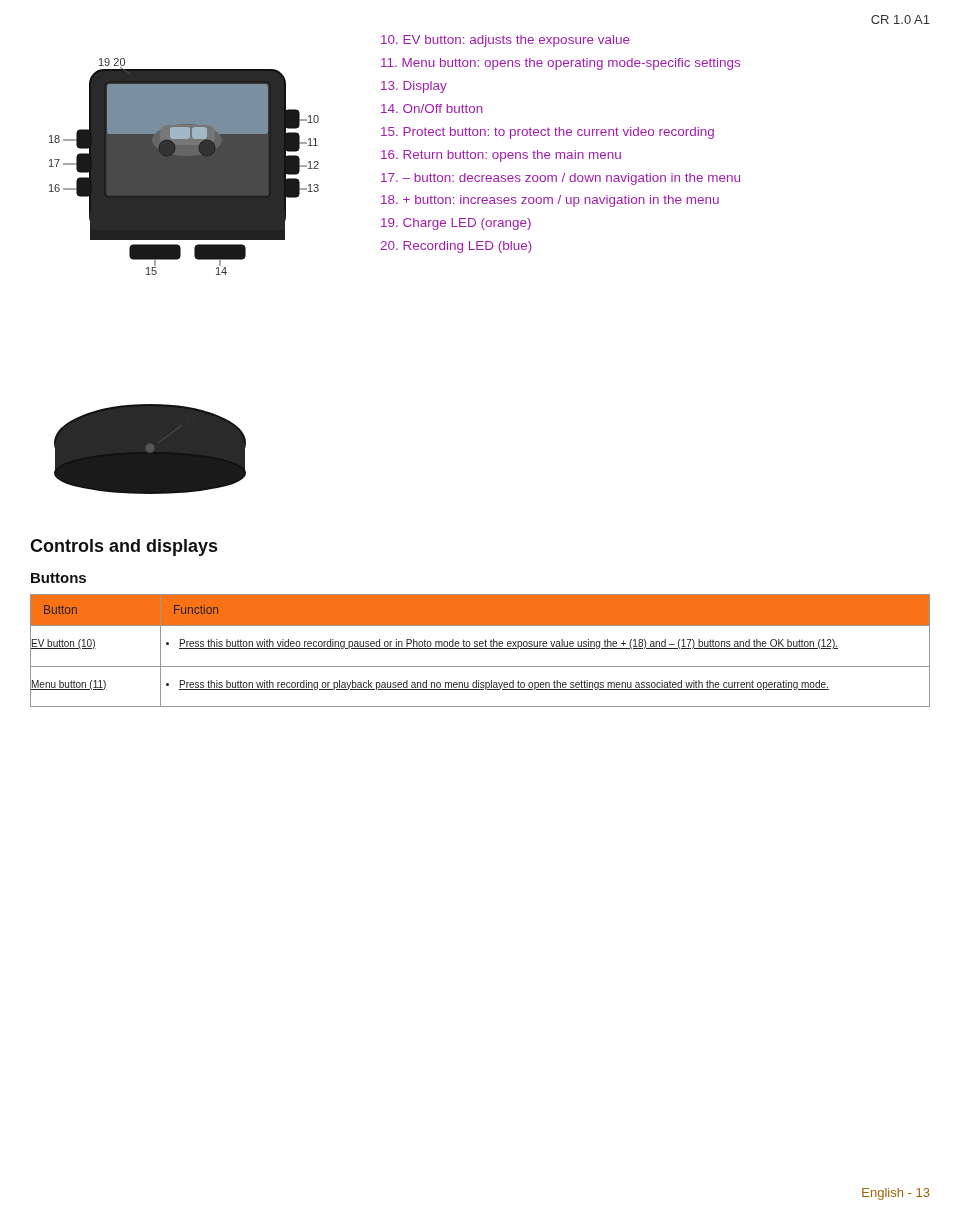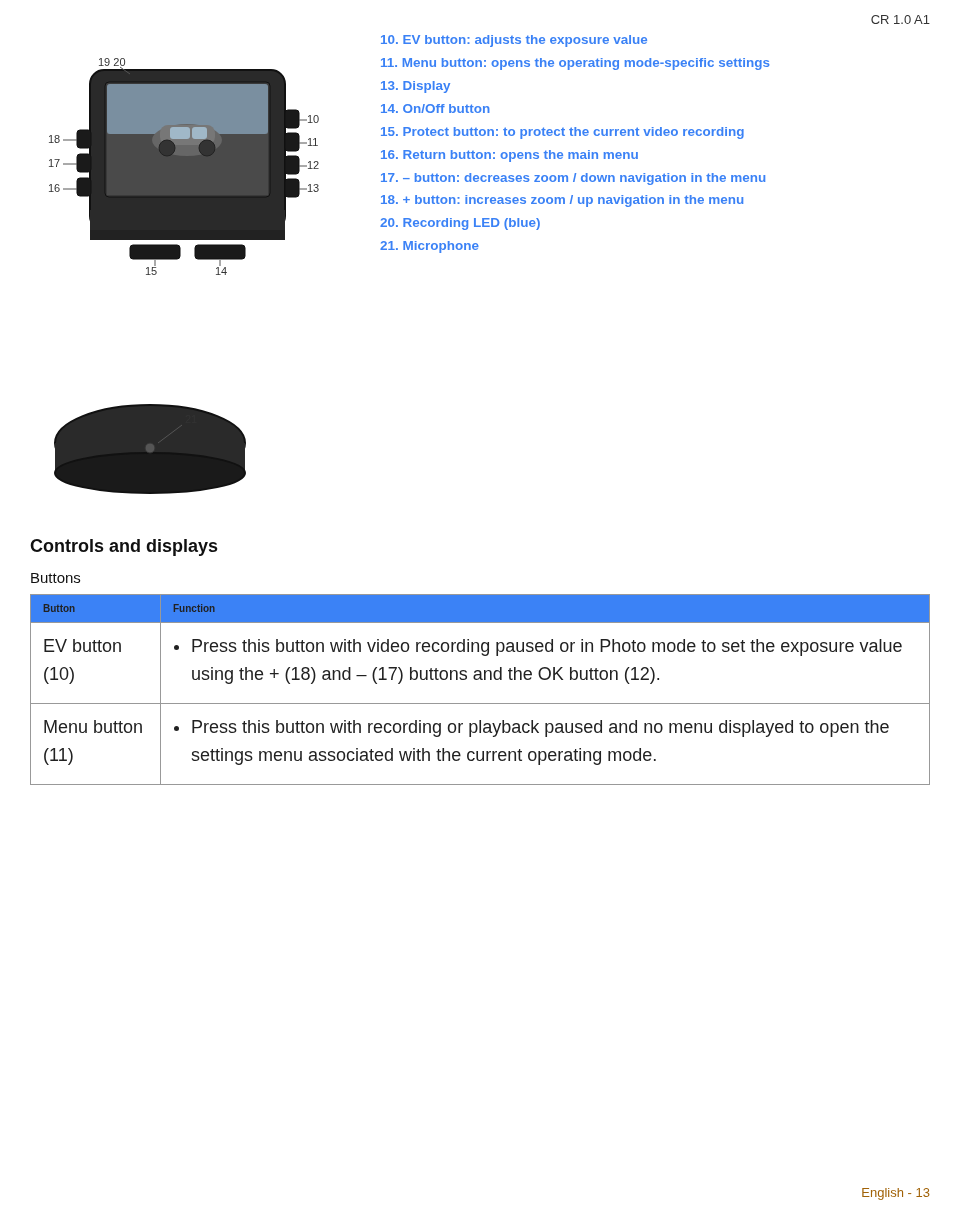--- a/index.html
+++ b/index.html
@@ -46,66 +46,66 @@
       font-size: 16px;
       font-weight: bold;
       margin-bottom: 6px;
       color: #111;
     }
 
     .description-panel p {
       font-size: 13.5px;
       line-height: 1.55;
       margin-bottom: 2px;
-      color: #3b82f6;
-      font-weight: bold;
+      color: #a21caf;
     }
 
     
     .controls-section {
       padding: 0 30px 20px 30px;
     }
 
     .controls-section h2 {
       font-size: 18px;
       font-weight: bold;
       margin-bottom: 12px;
       color: #111;
     }
 
     
     .buttons-subsection h3 {
       font-size: 15px;
-      font-weight: normal;
+      font-weight: bold;
       margin-bottom: 8px;
       color: #111;
     }
 
     
     .buttons-table {
       width: 100%;
       border-collapse: collapse;
       border: 1px solid #999;
     }
 
     .buttons-table th {
-      background: #3b82f6;
+      background: #f97316;
       border: 1px solid #999;
       padding: 8px 12px;
       text-align: left;
-      font-size: 10px;
-      font-weight: bold;
+      font-size: 12px;
+      font-weight: normal;
     }
 
     .buttons-table td {
       border: 1px solid #999;
-      padding: 10px 12px;
+      padding: 10px 0;
       vertical-align: top;
-      font-size: 18px;
+      font-size: 10px;
       line-height: 1.55;
+      text-decoration: underline;
     }
 
     .buttons-table td.button-col {
       width: 130px;
       font-weight: normal;
     }
 
     .buttons-table td.function-col ul {
       padding-left: 18px;
     }
@@ -220,22 +220,22 @@
 
   <div class="description-panel">
     <p>10. EV button: adjusts the exposure value</p>
     <p>11. Menu button: opens the operating mode-specific settings</p>
     <p>13. Display</p>
     <p>14. On/Off button</p>
     <p>15. Protect button: to protect the current video recording</p>
     <p>16. Return button: opens the main menu</p>
     <p>17. – button: decreases zoom / down navigation in the menu</p>
     <p>18. + button: increases zoom / up navigation in the menu</p>
+    <p>19. Charge LED (orange)</p>
     <p>20. Recording LED (blue)</p>
-    <p>21. Microphone</p>
   </div>
 </div>
 
 <div class="controls-section">
   <h2>Controls and displays</h2>
 
   <div class="buttons-subsection">
     <h3>Buttons</h3>
 
     <table class="buttons-table">

